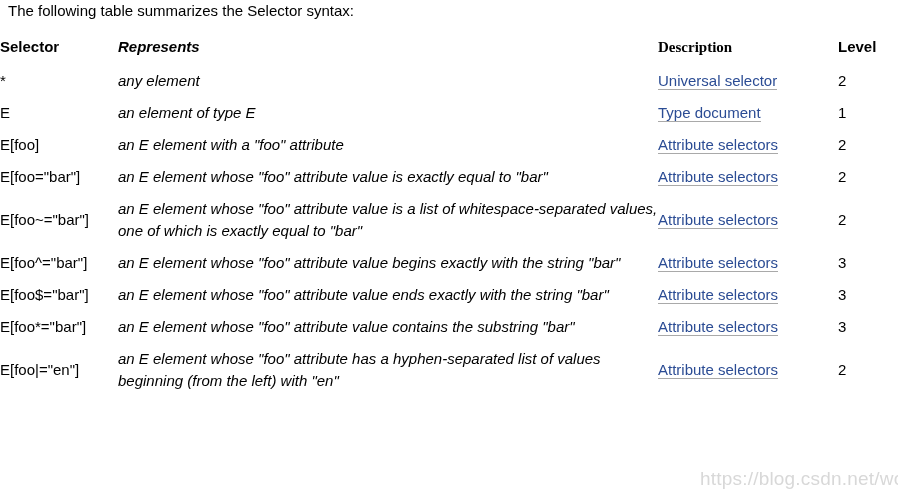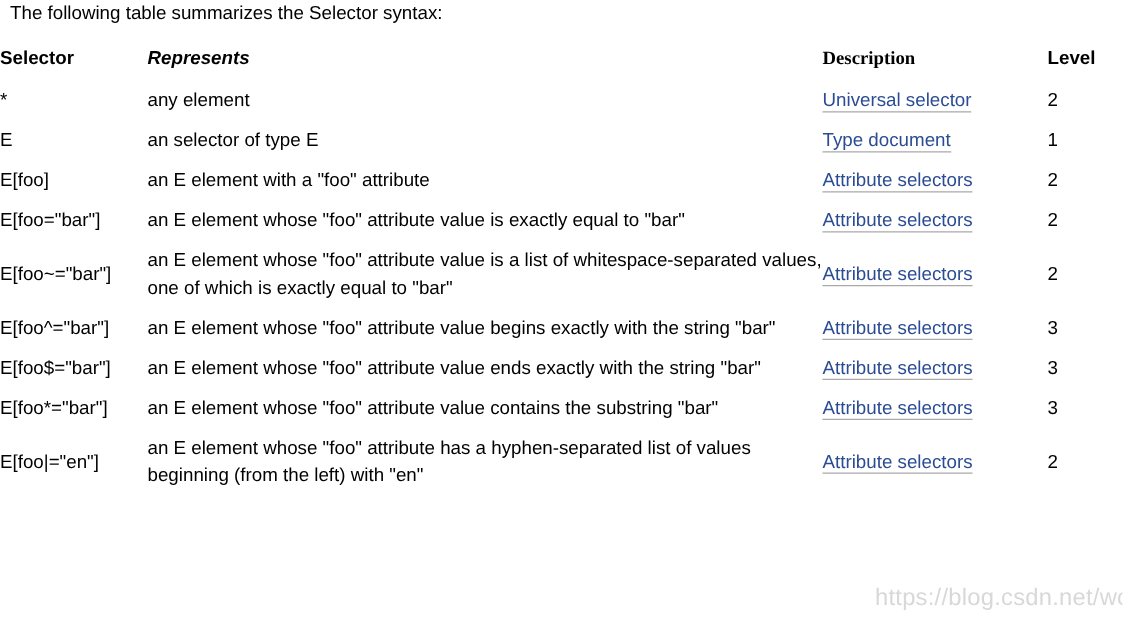--- a/index.html
+++ b/index.html
@@ -69,20 +69,21 @@
   }
 
   td.pattern {
     padding-left: 13px;
     padding-right: 4px;
     white-space: nowrap;
   }
   td.represents {
     padding-left: 5px;
     padding-right: 6px;
+    font-style: italic;
   }
   td.description {
     padding-left: 8px;
     padding-right: 6px;
   }
   td.level {
     padding-left: 8px;
     text-align: left;
   }
 
@@ -130,21 +131,21 @@
     </thead>
     <tbody id="table-body">
         <tr>
           <td class="pattern">*</td>
           <td class="represents">any element</td>
           <td class="description"><a class="doclink" href="#">Universal selector</a></td>
           <td class="level">2</td>
         </tr>
         <tr>
           <td class="pattern">E</td>
-          <td class="represents">an selector of type E</td>
+          <td class="represents">an element of type E</td>
           <td class="description"><a class="doclink" href="#">Type document</a></td>
           <td class="level">1</td>
         </tr>
         <tr>
           <td class="pattern">E[foo]</td>
           <td class="represents">an E element with a "foo" attribute</td>
           <td class="description"><a class="doclink" href="#">Attribute selectors</a></td>
           <td class="level">2</td>
         </tr>
         <tr>

